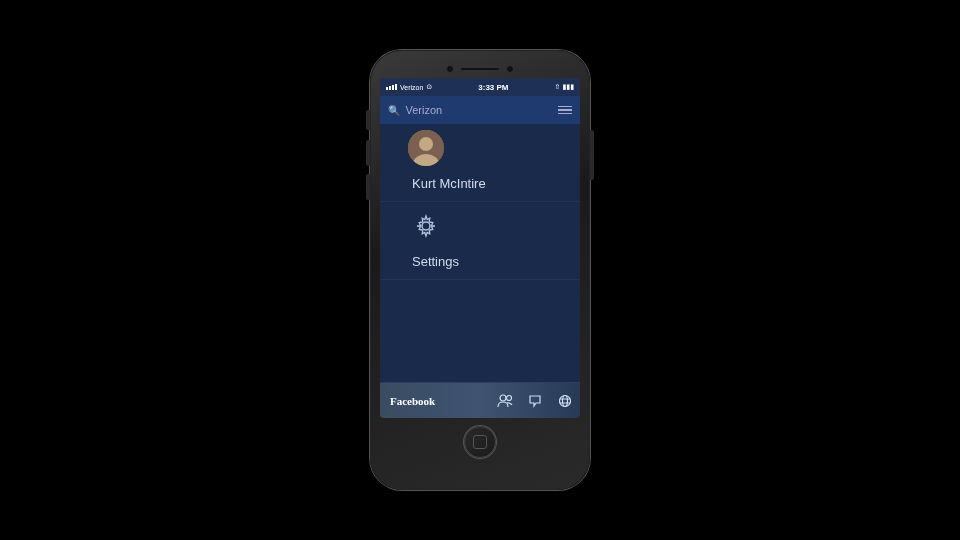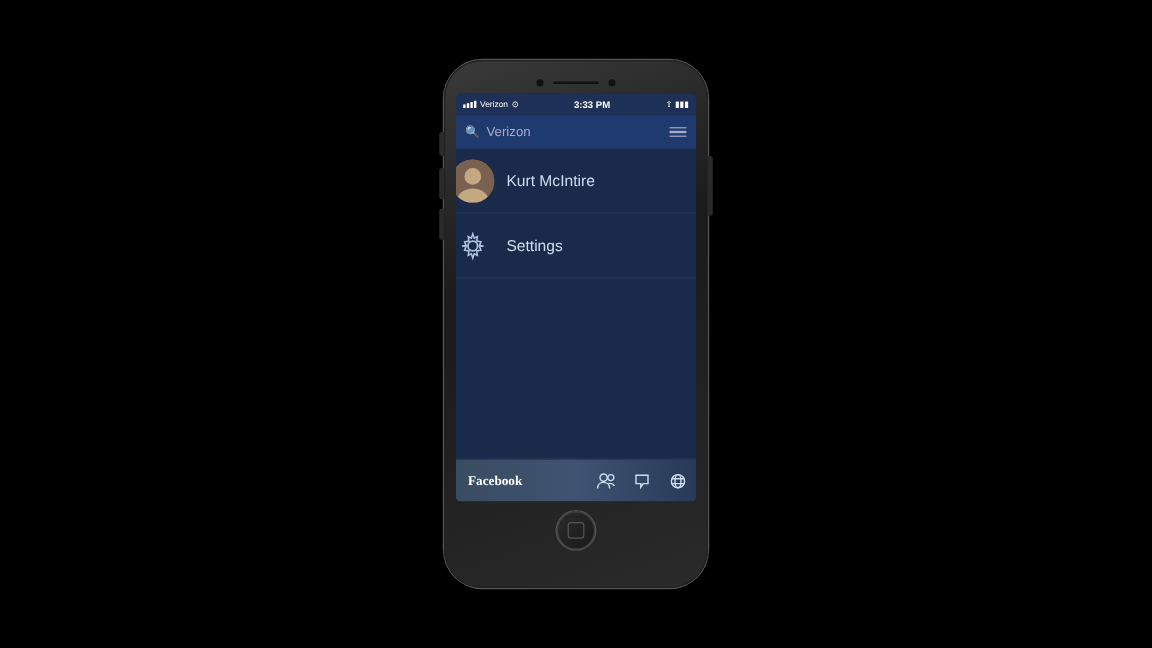--- a/index.html
+++ b/index.html
@@ -137,26 +137,27 @@
 
     .hamburger-icon span {
       display: block;
       width: 14px;
       height: 1.5px;
       background: #aac;
     }
 
     .menu-item {
       display: flex;
-      align-items: center;
+      align-items: flex-start;
       gap: 14px;
-      padding: 10px 0;
+      padding: 10px 32px;
       border-bottom: 1px solid rgba(255,255,255,0.05);
       cursor: pointer;
       min-height: 54px;
+      flex-direction: column;
     }
 
     .menu-icon {
       width: 28px;
       height: 28px;
       display: flex;
       align-items: center;
       justify-content: center;
       flex-shrink: 0;
     }

